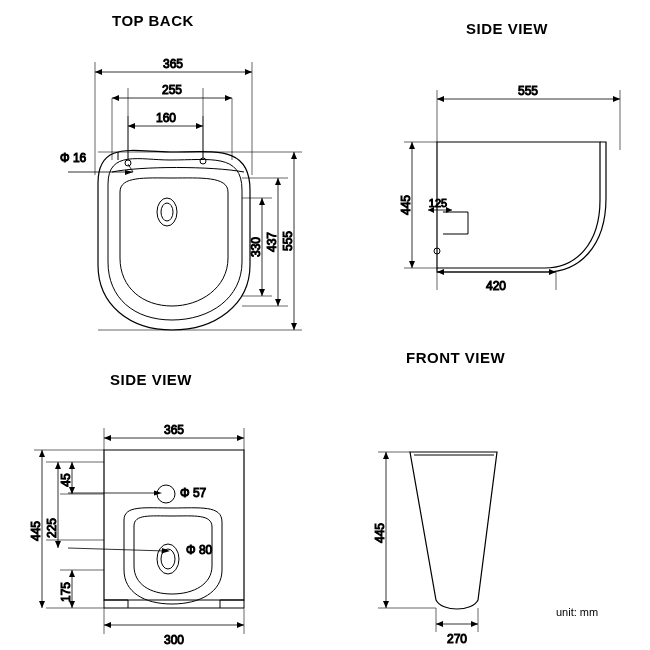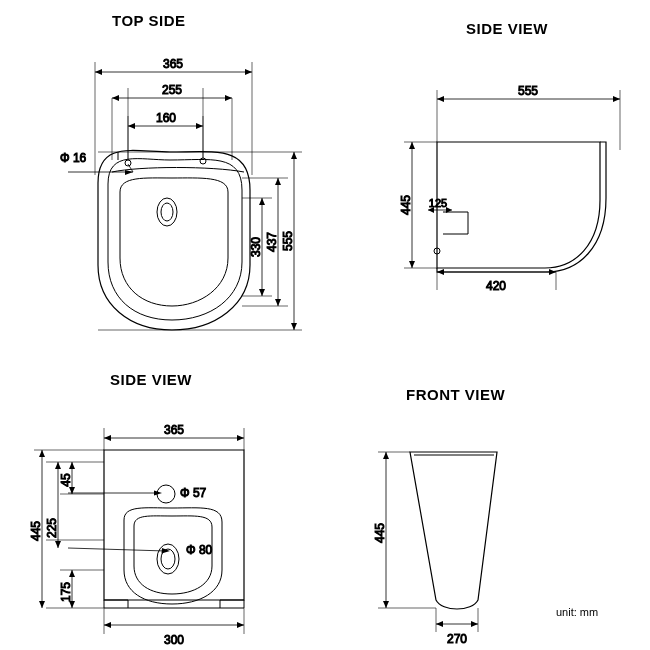--- a/index.html
+++ b/index.html
@@ -24,21 +24,21 @@
     position: absolute;
     font-size: 15px;
     font-weight: bold;
     letter-spacing: 0.5px;
     color: #000;
     white-space: nowrap;
   }
   #title-top    { left: 112px; top: 12px; }
   #title-side   { left: 466px; top: 20px; }
   #title-back   { left: 110px; top: 371px; }
-  #title-front  { left: 406px; top: 386px; text-align: right; }
+  #title-front  { left: 406px; top: 349px; text-align: right; }
   #unit-label {
     position: absolute;
     left: 556px;
     top: 606px;
     font-size: 11px;
     color: #000;
     white-space: nowrap;
   }
   svg { position: absolute; left: 0; top: 0; }
   .dim-text {
@@ -50,21 +50,21 @@
     font-family: "Liberation Sans", sans-serif;
     font-size: 11px;
     fill: #000;
   }
 </style>
 </head>
 <body>
 
 <div id="sheet">
 
-  <div class="view-title" id="title-top">TOP SIDE</div>
+  <div class="view-title" id="title-top">TOP BACK</div>
   <div class="view-title" id="title-side">SIDE VIEW</div>
   <div class="view-title" id="title-back">SIDE VIEW</div>
   <div class="view-title" id="title-front">FRONT  VIEW</div>
   <div id="unit-label">unit: mm</div>
 
   <svg width="650" height="650" viewBox="0 0 650 650">
     <g fill="none" stroke="#000" stroke-width="1" shape-rendering="geometricPrecision">
 
       <g>
 

